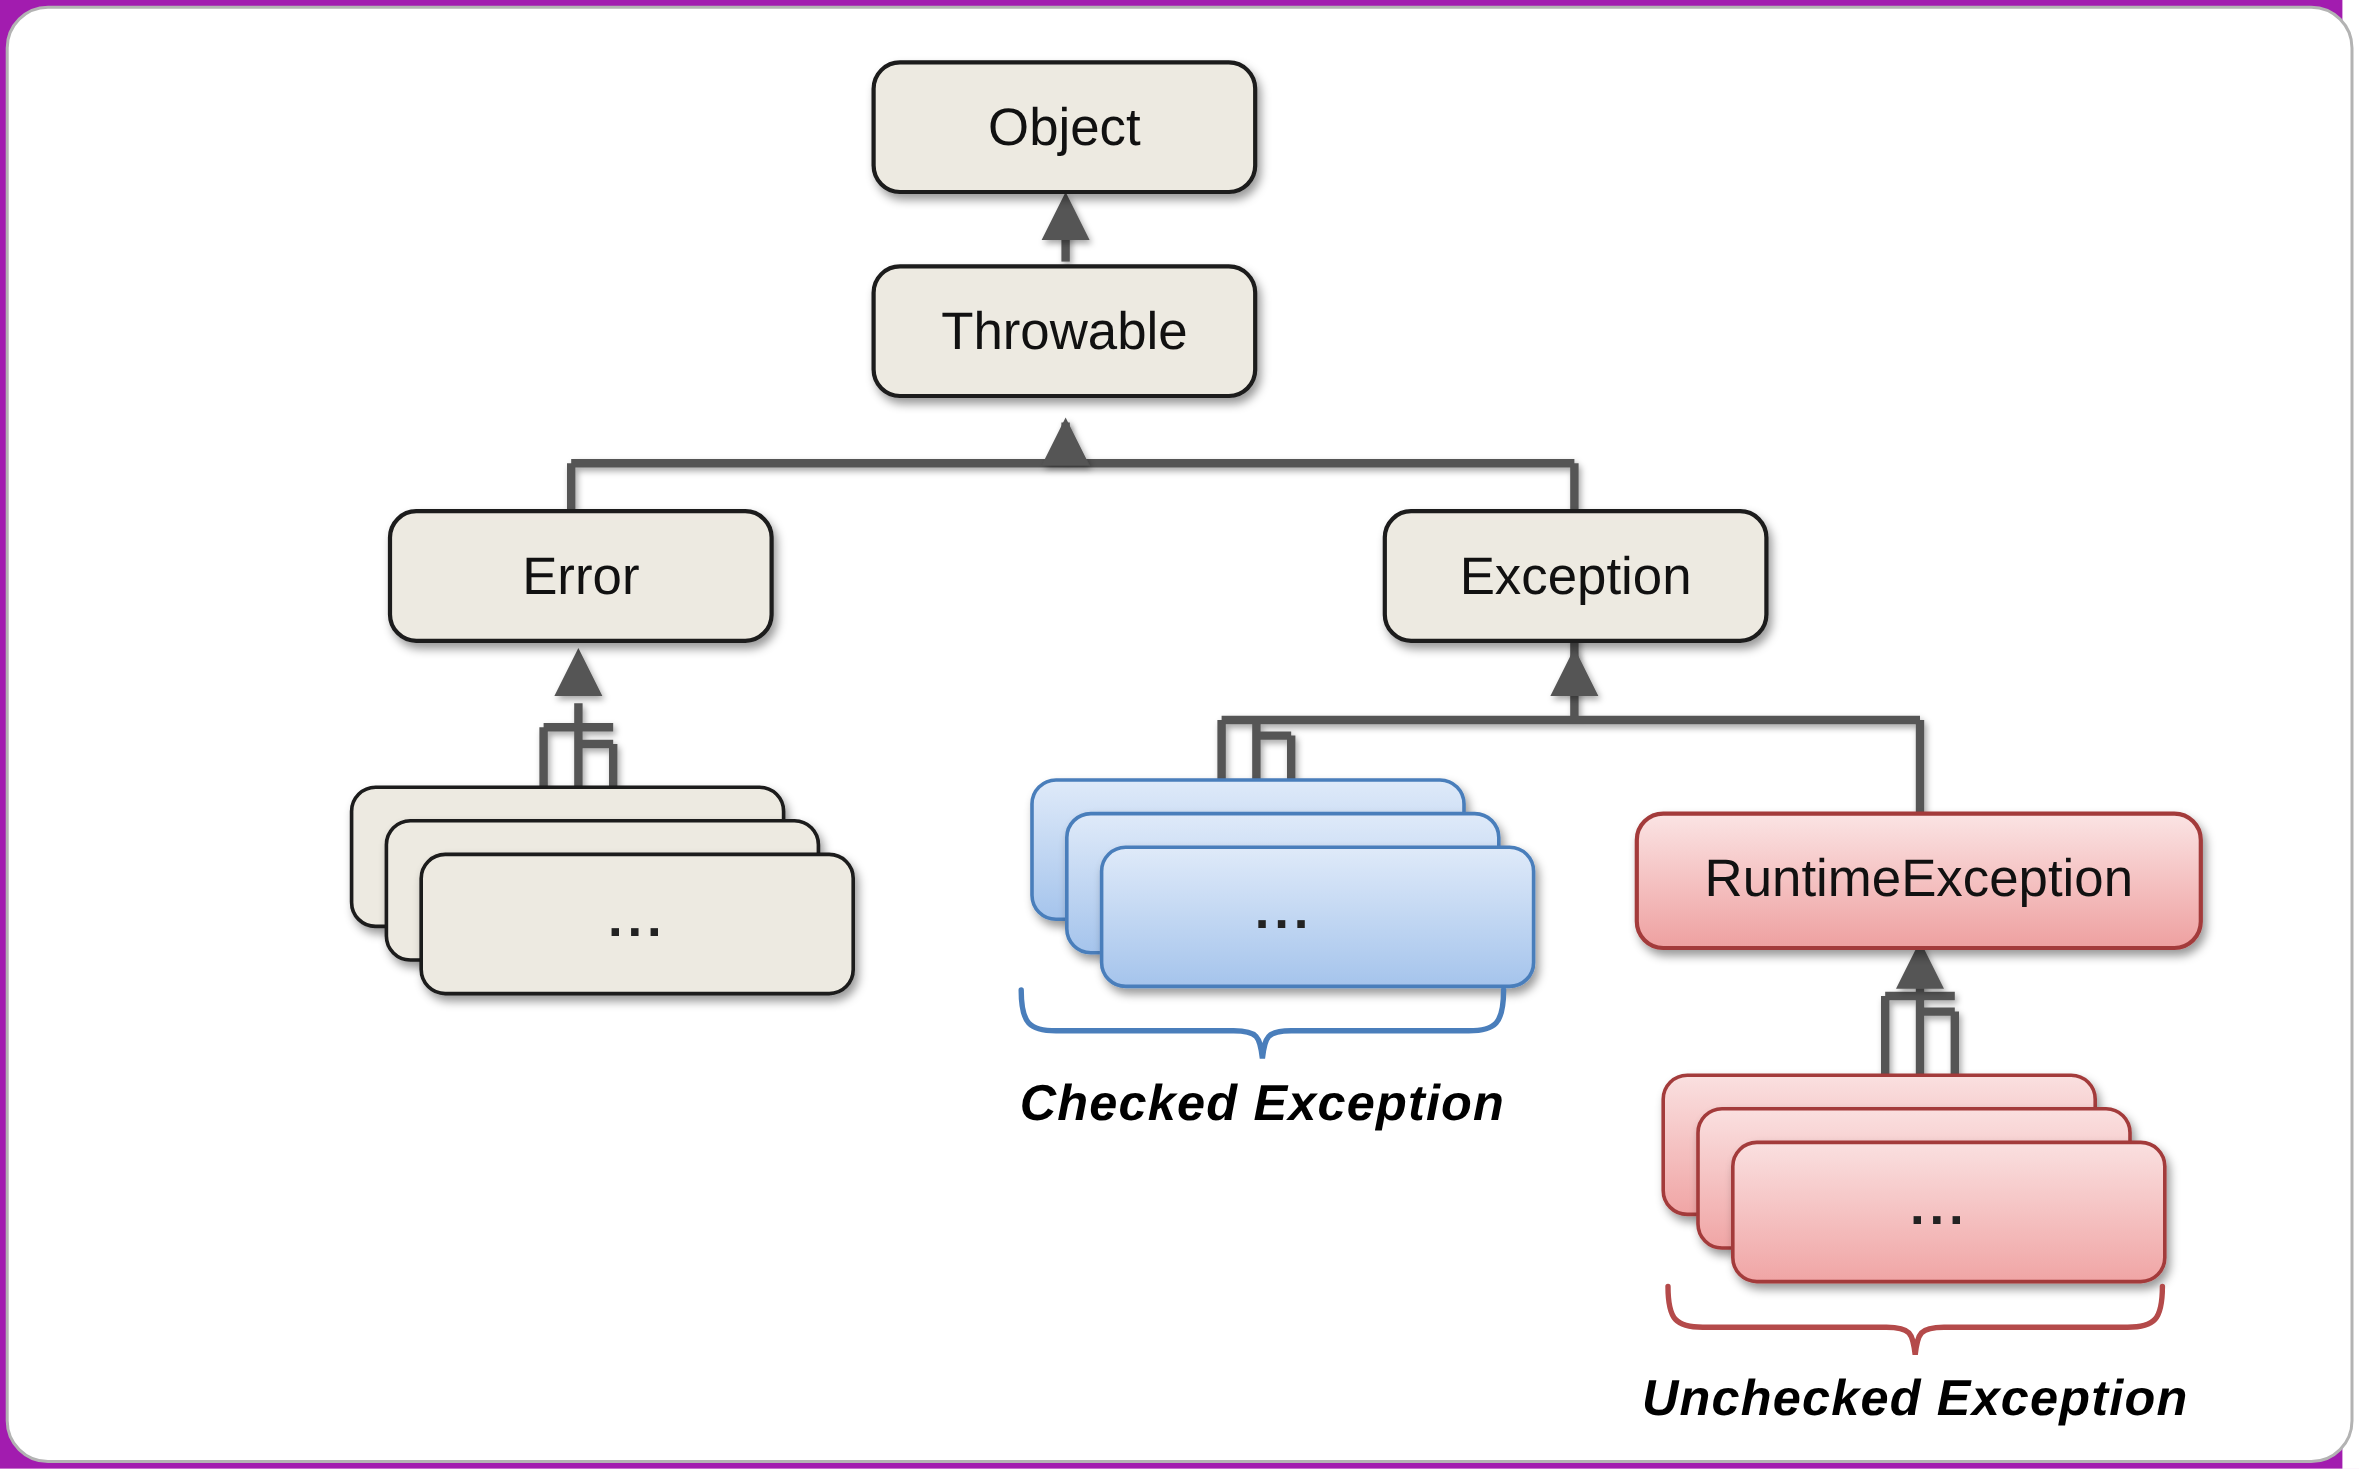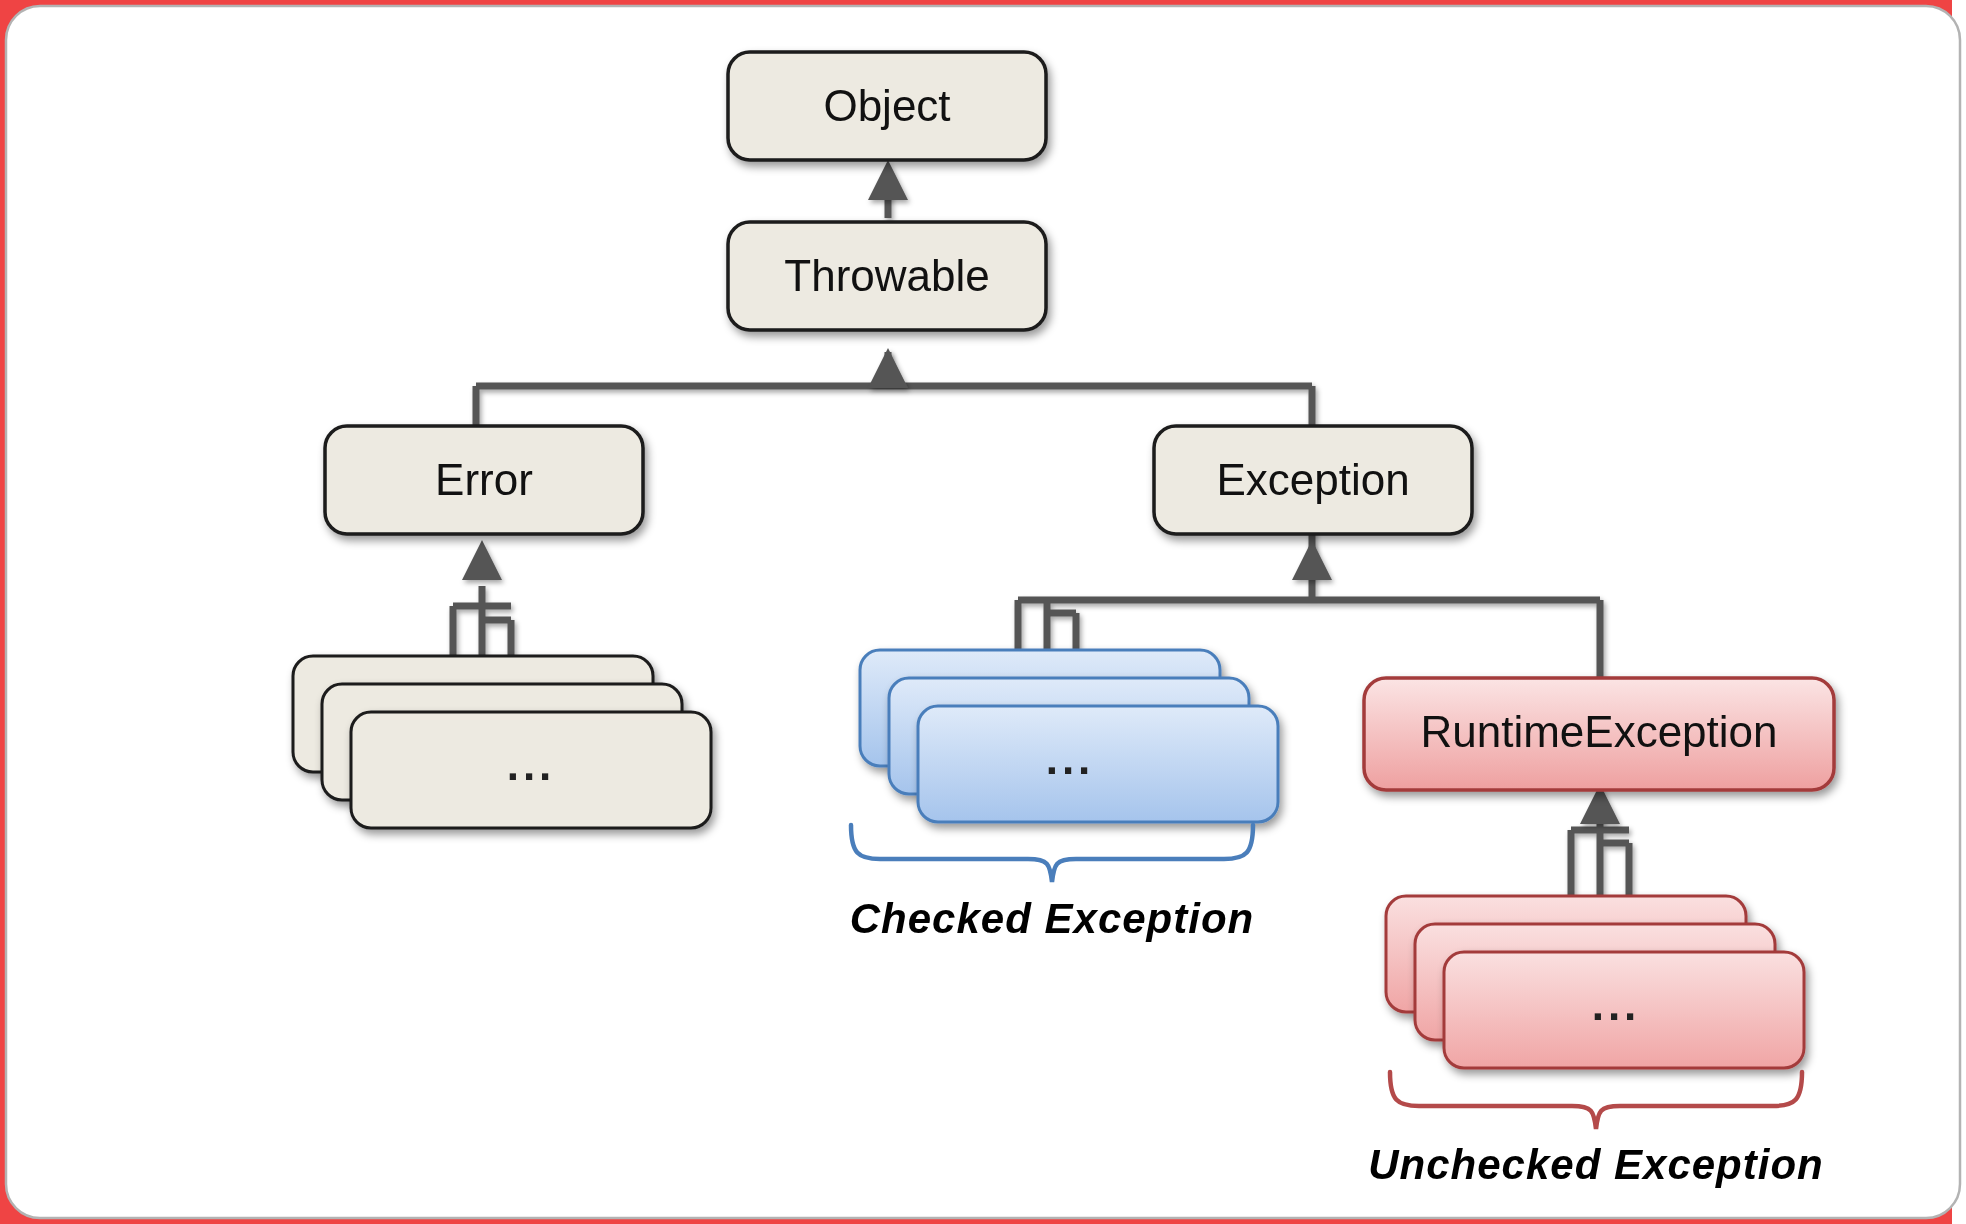--- a/index.html
+++ b/index.html
@@ -10,21 +10,21 @@
   body {
     width: 1966px;
     height: 1224px;
     font-family: "Liberation Sans", sans-serif;
     overflow: hidden;
   }
   #stage {
     position: relative;
     width: 1952px;
     height: 1224px;
-    background: #ef4444;
+    background: #a21caf;
   }
   svg#diagram {
     display: block;
     width: 1966px;
     height: 1224px;
   }
   .node-label {
     font-family: "Liberation Sans", sans-serif;
     font-size: 44px;
     fill: #111111;

